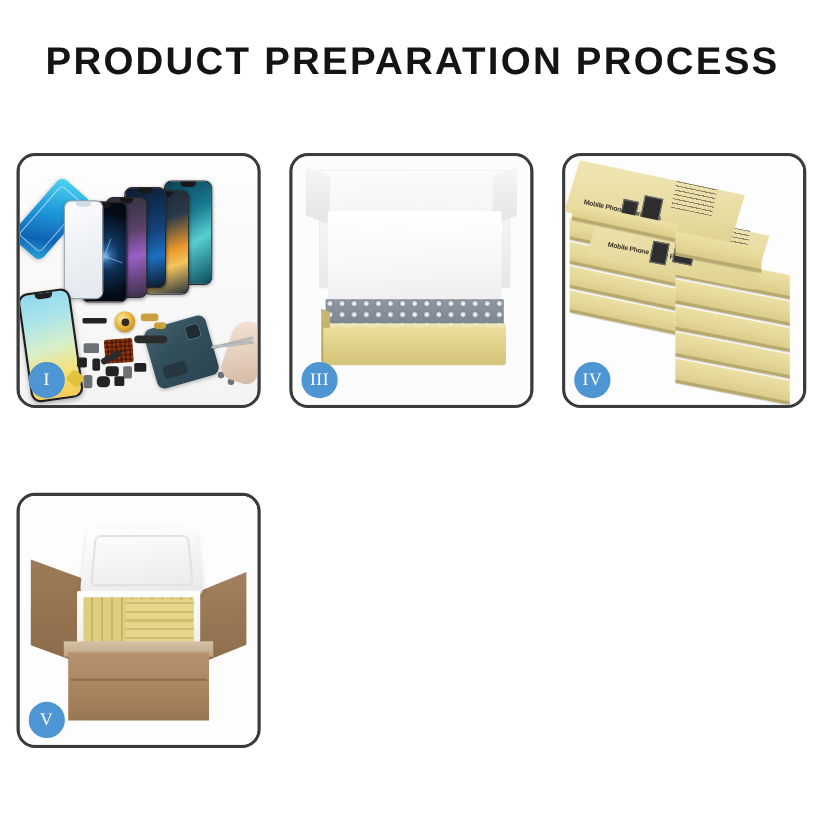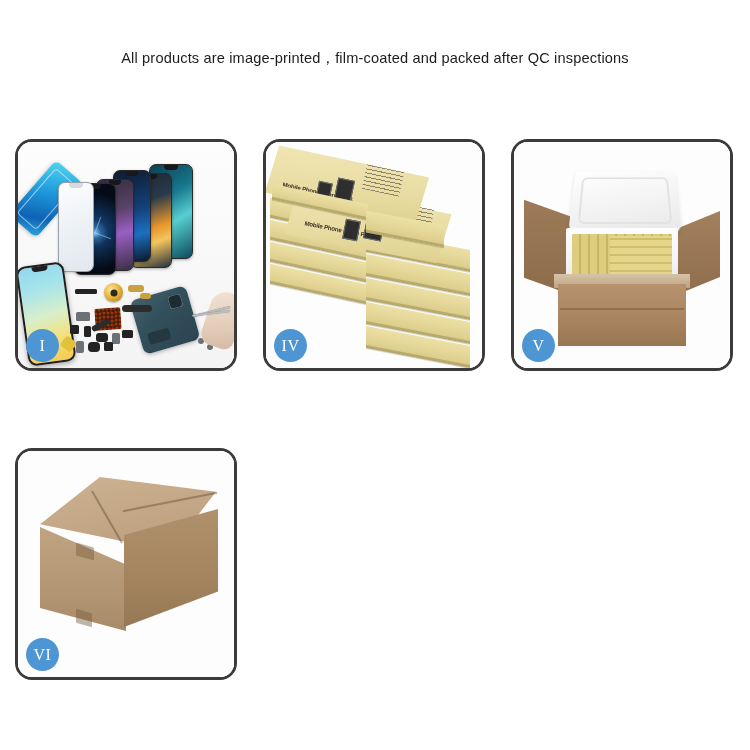--- a/index.html
+++ b/index.html
@@ -407,21 +407,21 @@
     position:absolute; background:rgba(86,64,40,.4);
   }
   .c6-tab {
     position:absolute; background:rgba(120,94,64,.45); border-radius:1px;
   }
 </style>
 </head>
 <body>
 
 <div id="header">
-  <div id="page-subtitle">All products are image-printed，film-coated and packed after QC inspections</div>
+  <div id="page-title">PRODUCT PREPARATION PROCESS</div>
 </div>
 
 <div id="process-grid">
 
   <div class="panel">
     <div class="stage">
       <div class="p1-bg"></div>
 
       <div class="adh-back"></div>
       <div class="adhesive"></div>
@@ -466,20 +466,34 @@
       <div class="hand"></div>
       <div class="tweezers">
         <div class="tw-arm tw-a"></div>
         <div class="tw-arm tw-b"></div>
       </div>
     </div>
     <div class="badge">I</div>
   </div>
 
 
+  <div class="panel">
+    <div class="stage">
+      <div class="p3-bg"></div>
+      <div class="box3-lid"></div>
+      <div class="box3-lid-l"></div>
+      <div class="box3-lid-r"></div>
+      <div class="foam-wall"></div>
+      <div class="wrap-bed"></div>
+      <div class="box3-rim"></div>
+      <div class="box3-left-wall"></div>
+      <div class="box3-front"></div>
+    </div>
+    <div class="badge">III</div>
+  </div>
 
   <div class="panel">
     <div class="stage">
       <div class="p4-bg"></div>
       <div class="stack">
 
         <div class="sbox" style="left:4px;top:66px;width:96px;height:20px;transform:skewY(12deg);">
             <div class="edge-dark"></div>
           </div>
         <div class="sbox" style="left:4px;top:88px;width:96px;height:20px;transform:skewY(12deg);">
@@ -542,27 +556,14 @@
       <div class="foam-box"></div>
       <div class="yellow-stack"></div>
       <div class="yellow-stack-2"></div>
       <div class="carton-inner-rim"></div>
       <div class="carton-front"></div>
       <div class="tape-seam" style="left:46px;top:166px;width:124px;height:1.5px;"></div>
     </div>
     <div class="badge">V</div>
   </div>
 
-  <div class="panel">
-    <div class="stage">
-      <div class="p6-bg"></div>
-      <div class="c6-top"></div>
-      <div class="c6-front-left"></div>
-      <div class="c6-front-right"></div>
-      <div class="c6-seam" style="left:88px;top:36px;width:1.6px;height:60px;transform:rotate(-30deg);"></div>
-      <div class="c6-seam" style="left:104px;top:50px;width:96px;height:1.6px;transform:rotate(-11deg);"></div>
-      <div class="c6-tab" style="left:58px;top:94px;width:18px;height:13px;transform:skewY(16deg);"></div>
-      <div class="c6-tab" style="left:58px;top:160px;width:16px;height:14px;transform:skewY(16deg);"></div>
-    </div>
-    <div class="badge">VI</div>
-  </div>
 
 </div>
 
 </body></html>

